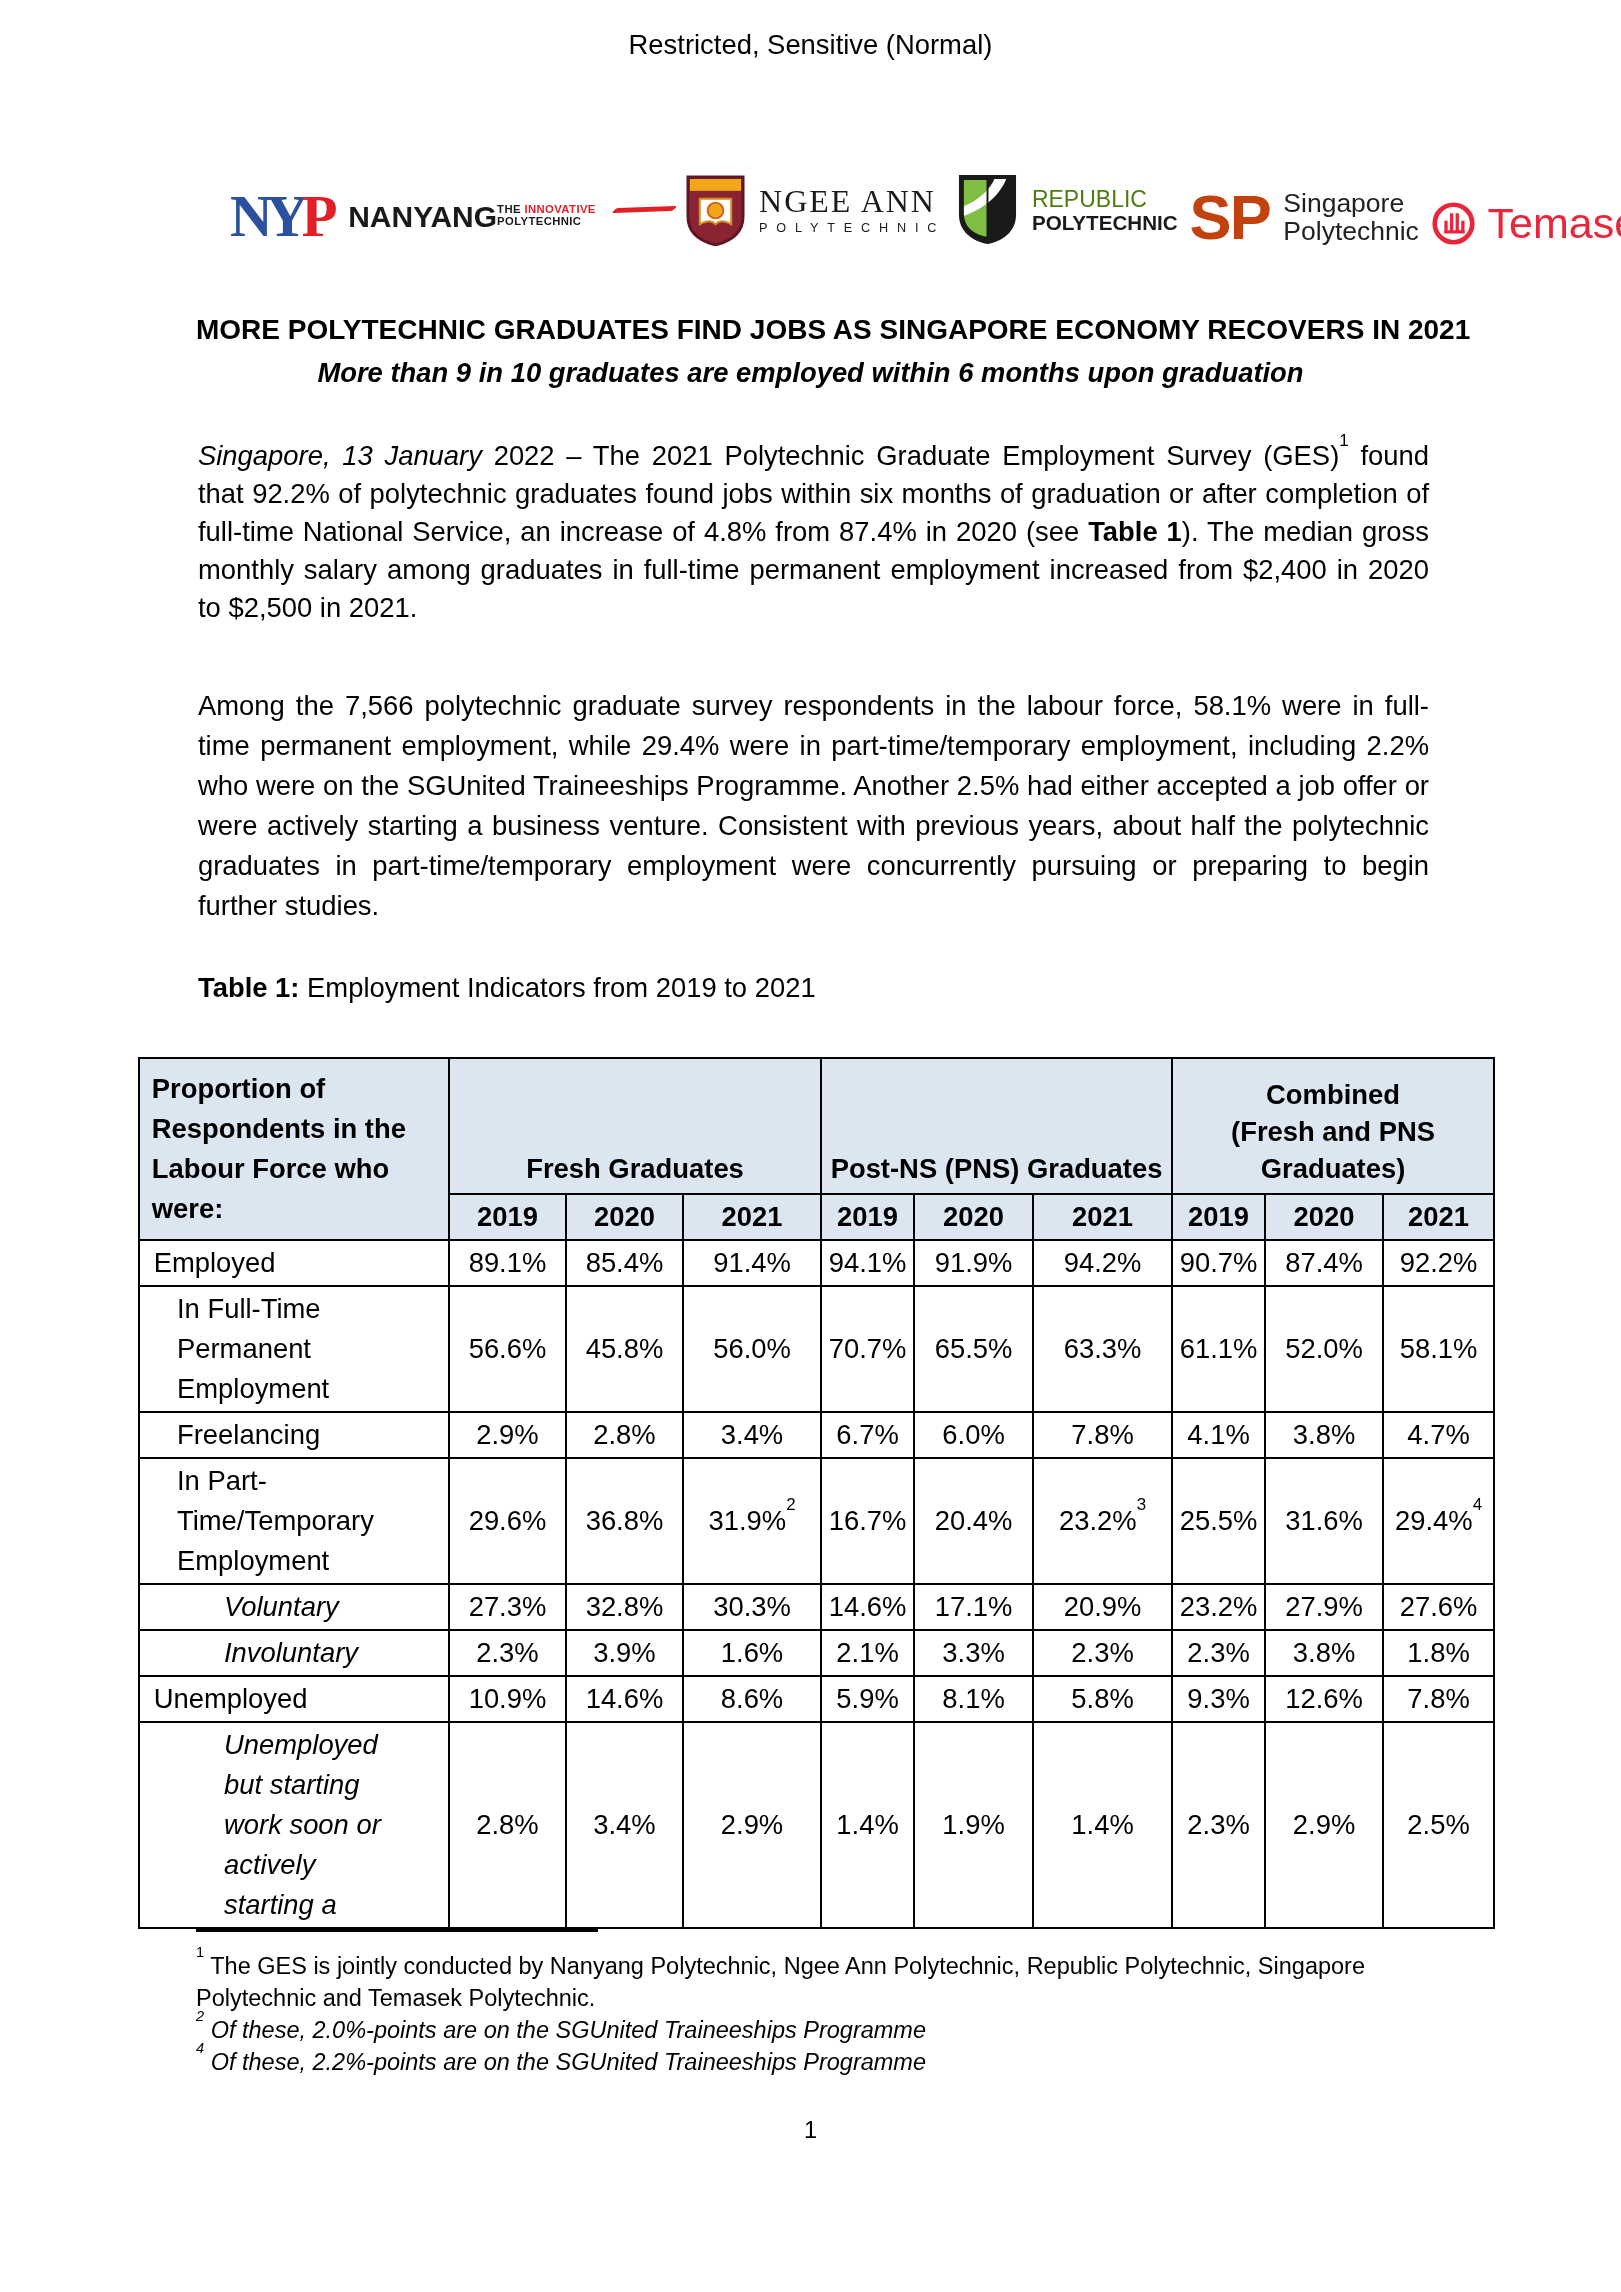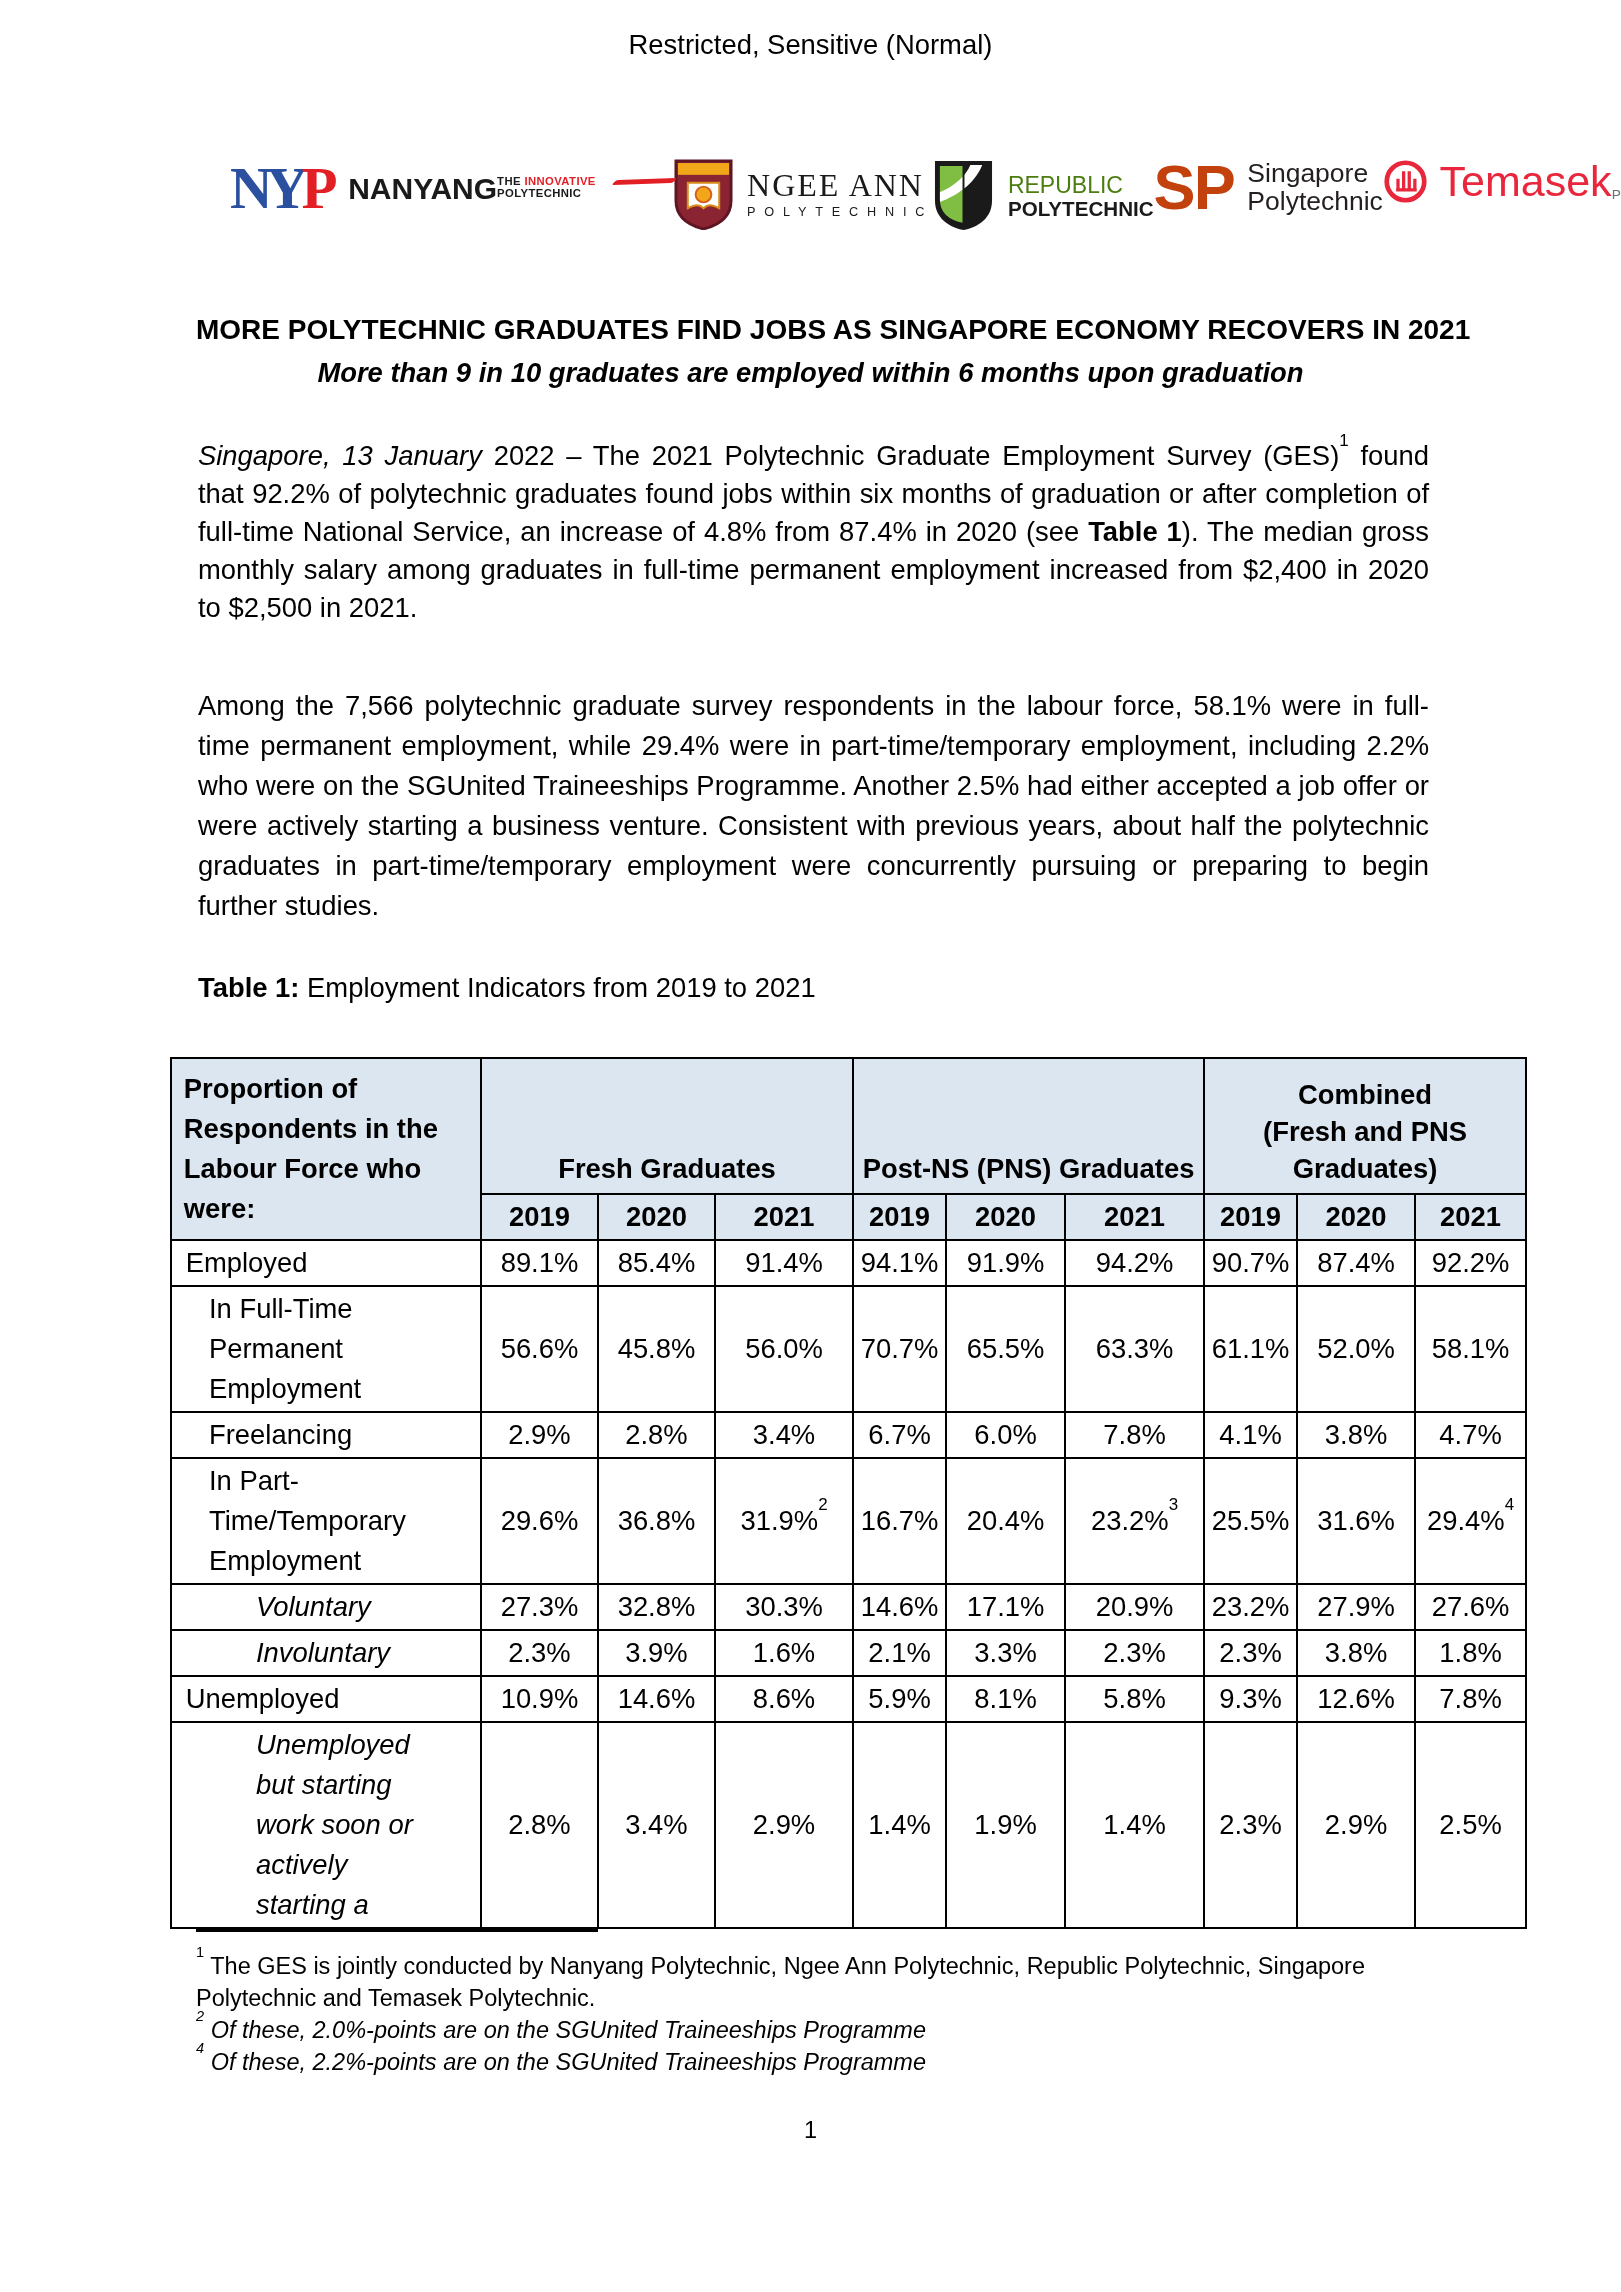--- a/index.html
+++ b/index.html
@@ -8,22 +8,22 @@
     position:relative; width:1621px; height:2293px; background:#ffffff;
     margin:0 auto; font-family:"Liberation Sans", sans-serif; color:#000;
     overflow:hidden;
   }
   .classification {
     position:absolute; top:29px; left:0; width:100%; text-align:center;
     font-size:27.4px;
   }
   
   .logos {
-    position:absolute; top:159px; left:230px; width:1194px; height:69px;
-    display:flex; justify-content:space-between; align-items:flex-start;
+    position:absolute; top:177px; left:230px; width:1194px; height:69px;
+    display:flex; justify-content:space-between; align-items:flex-end;gap:12px;
   }
   .logo { display:flex; align-items:center; gap:7.8px; }
   
   .nyp-mark { font-weight:800; font-size:59px; letter-spacing:-6.9px; line-height:59px; font-family:"Liberation Serif", serif; }
   .nyp-mark .ny { color:#2B50A0; }
   .nyp-mark .p  { color:#E31F26; }
   .nyp-textcol { display:flex; margin-left:9.8px; }
   .nyp-name { font-weight:800; font-size:30px; letter-spacing:0px; line-height:31px; color:#1A1A1A; }
   .nyp-tagline { font-size:11.3px; font-weight:700; letter-spacing:0.4px; margin-top:2px; color:#1A1A1A; }
   .nyp-tagline .red { color:#E31F26; }
@@ -54,21 +54,21 @@
     font-size:27.4px; font-weight:bold; font-style:italic; white-space:nowrap;
   }
   .para { position:absolute; left:198px; width:1231px; text-align:justify; font-size:27.4px; }
   .para1 { top:437px; line-height:38px; }
   .para2 { top:686px; line-height:40px; }
   .run-italic { font-style:italic; }
   .run-bold { font-weight:bold; }
   sup.fnref { font-size:0.62em; position:relative; top:-0.55em; line-height:0; }
   .caption { position:absolute; top:972px; left:198px; font-size:27.4px; }
   
-  .tablewrap { position:absolute; top:1057px; left:138px;margin-left:32px; }
+  .tablewrap { position:absolute; top:1057px; left:138px; }
   table.emp { border-collapse:collapse; table-layout:fixed; width:1355px; border:2.9px solid #000; }
   table.emp th, table.emp td {
     border-left:2px solid #000; border-right:2px solid #000;
     border-top:2.9px solid #000; border-bottom:2.9px solid #000;
     font-size:27.4px; overflow:hidden;
   }
   .hdr { background:#DCE6F1; font-weight:bold; }
   td.corner { vertical-align:top; text-align:left; padding:9.8px 11.8px; line-height:40px; }
   td.group { vertical-align:bottom; text-align:center; padding-bottom:5.9px; line-height:37px; }
   td.group .wrapbox { margin:0 auto; }

